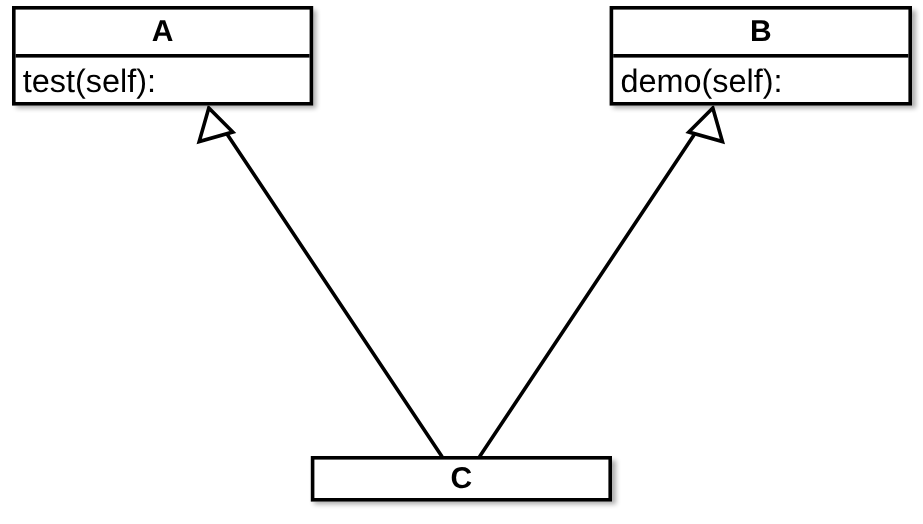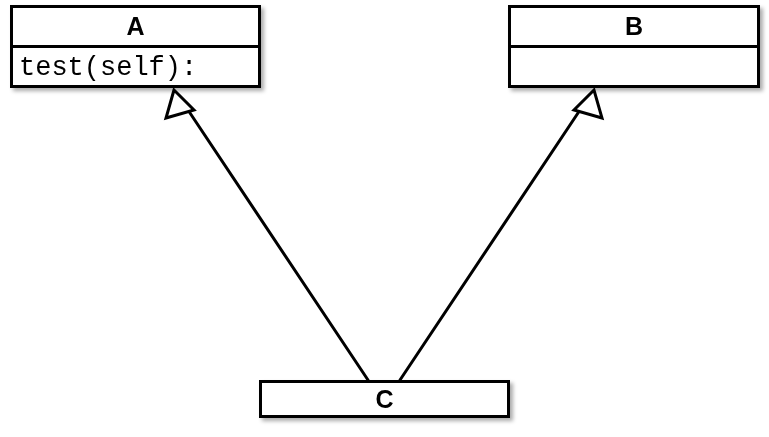--- a/index.html
+++ b/index.html
@@ -44,21 +44,21 @@
     width: 100%;
   }
   .uml-members {
     display: flex;
     align-items: center;
     justify-content: flex-start;
     box-sizing: border-box;
     padding-left: 6px;
   }
   .uml-member {
-    font-family: Liberation Mono, monospace;
+    font-family: Liberation Sans, sans-serif;
     font-size: 27px;
     letter-spacing: 0px;
     color: #000000;
     line-height: 1;
     white-space: pre;
   }
   
   #box-a {
     left: 10px;
     top: 5px;
@@ -116,19 +116,22 @@
     <div class="uml-name">A</div>
     <div class="uml-divider"></div>
     <div class="uml-members">
       <span class="uml-member">test(self):</span>
     </div>
   </div>
 
   <div class="uml-class" id="box-b">
     <div class="uml-name">B</div>
     <div class="uml-divider"></div>
+    <div class="uml-members">
+      <span class="uml-member">demo(self):</span>
+    </div>
   </div>
 
   <div class="uml-class" id="box-c">
     <div class="uml-name">C</div>
   </div>
 
 </div>
 
 </body></html>

